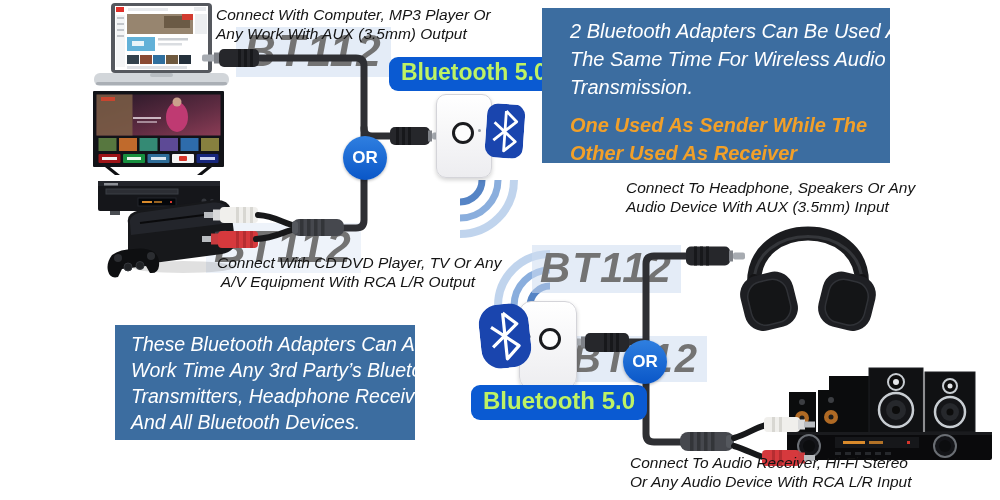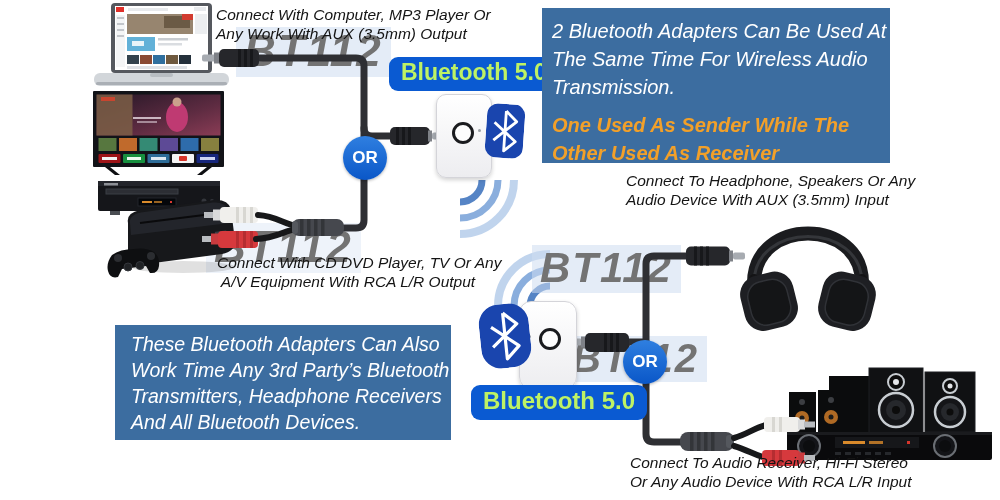--- a/index.html
+++ b/index.html
@@ -44,31 +44,31 @@
            border-radius:9px;padding:2px 12px 5px;white-space:nowrap;}
   .b1{left:389px;top:57px;font-size:23px;}
   .b2{left:471px;top:385px;font-size:24px;}
 
   
   .cap{position:absolute;z-index:7;font-style:italic;color:#141414;font-size:15.5px;line-height:19px;}
   .cap div{white-space:nowrap;}
   .capC{text-align:center;}
   .cap1{left:216px;top:5px;}
   .cap2{left:193px;top:253px;width:262px;margin-left:24px;}
-  .cap3{left:626px;top:171px;width:256px;}
+  .cap3{left:626px;top:178px;width:256px;}
   .cap4{left:630px;top:453px;width:270px;}
 
   
   .ibox{position:absolute;z-index:7;background:#3c6da0;font-style:italic;color:#fff;}
   .ibox div{white-space:nowrap;}
-  .box1{left:542px;top:8px;width:348px;height:155px;padding:9px 0 0 10px;box-sizing:border-box;
+  .box1{left:542px;top:8px;width:348px;height:155px;padding:9px 0 0 28px;box-sizing:border-box;
         font-size:20px;line-height:28px;}
   .box1 .accent{color:#f2a029;font-weight:bold;}
   .box1 .gap{height:10px;}
-  .box2{left:115px;top:325px;width:336px;height:115px;padding:6px 0 0 16px;box-sizing:border-box;
+  .box2{left:115px;top:325px;width:300px;height:115px;padding:6px 0 0 16px;box-sizing:border-box;
         font-size:19.5px;line-height:26px;}
 </style>
 </head>
 <body>
 
 <div class="canvas">
 
   <div class="wm wm1">BT112</div>
   <div class="wm wm2">BT112</div>
   <div class="wm wm3">BT112</div>

